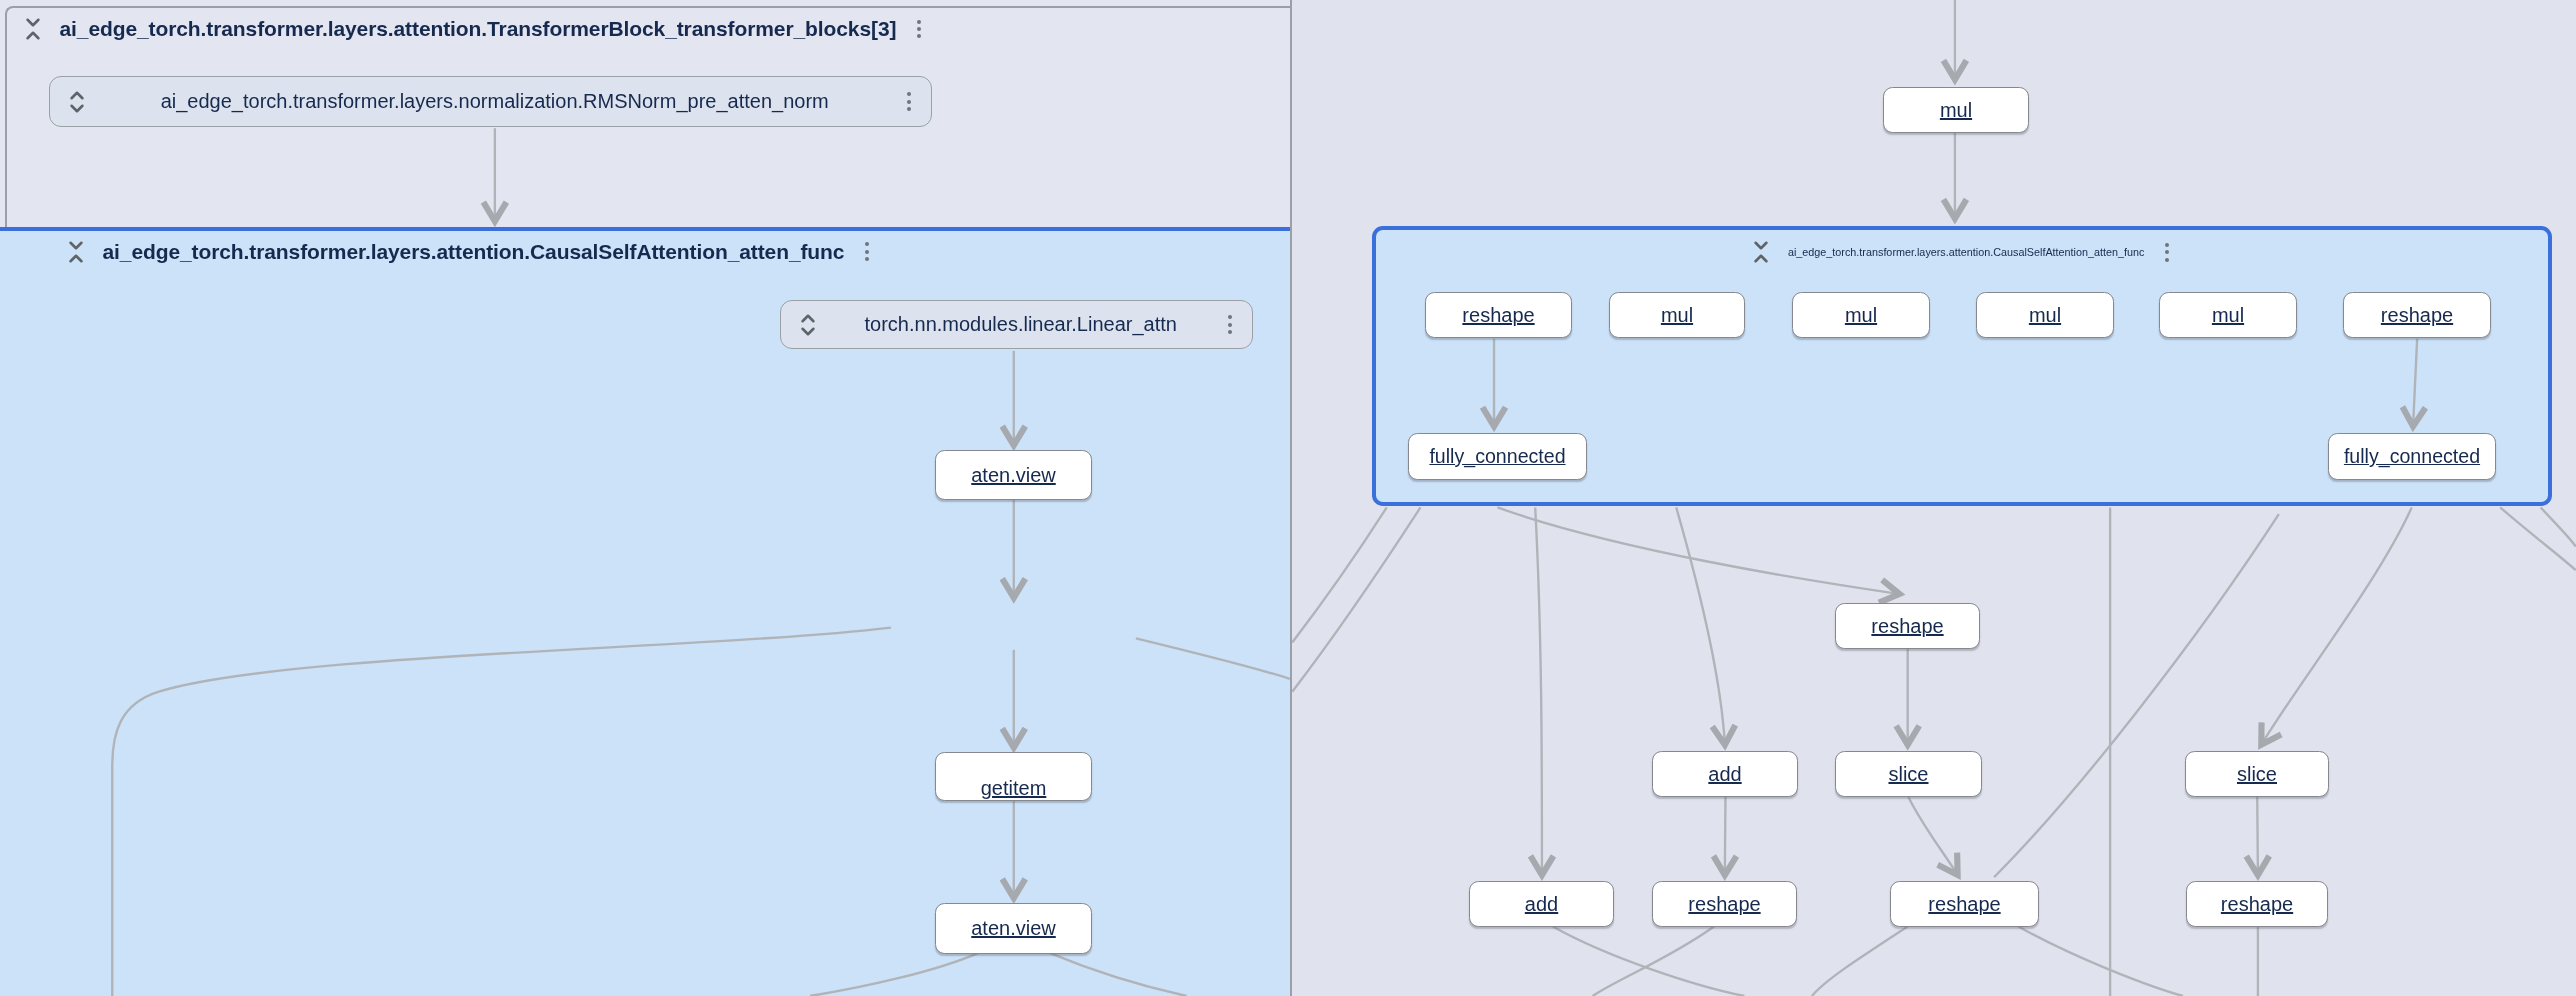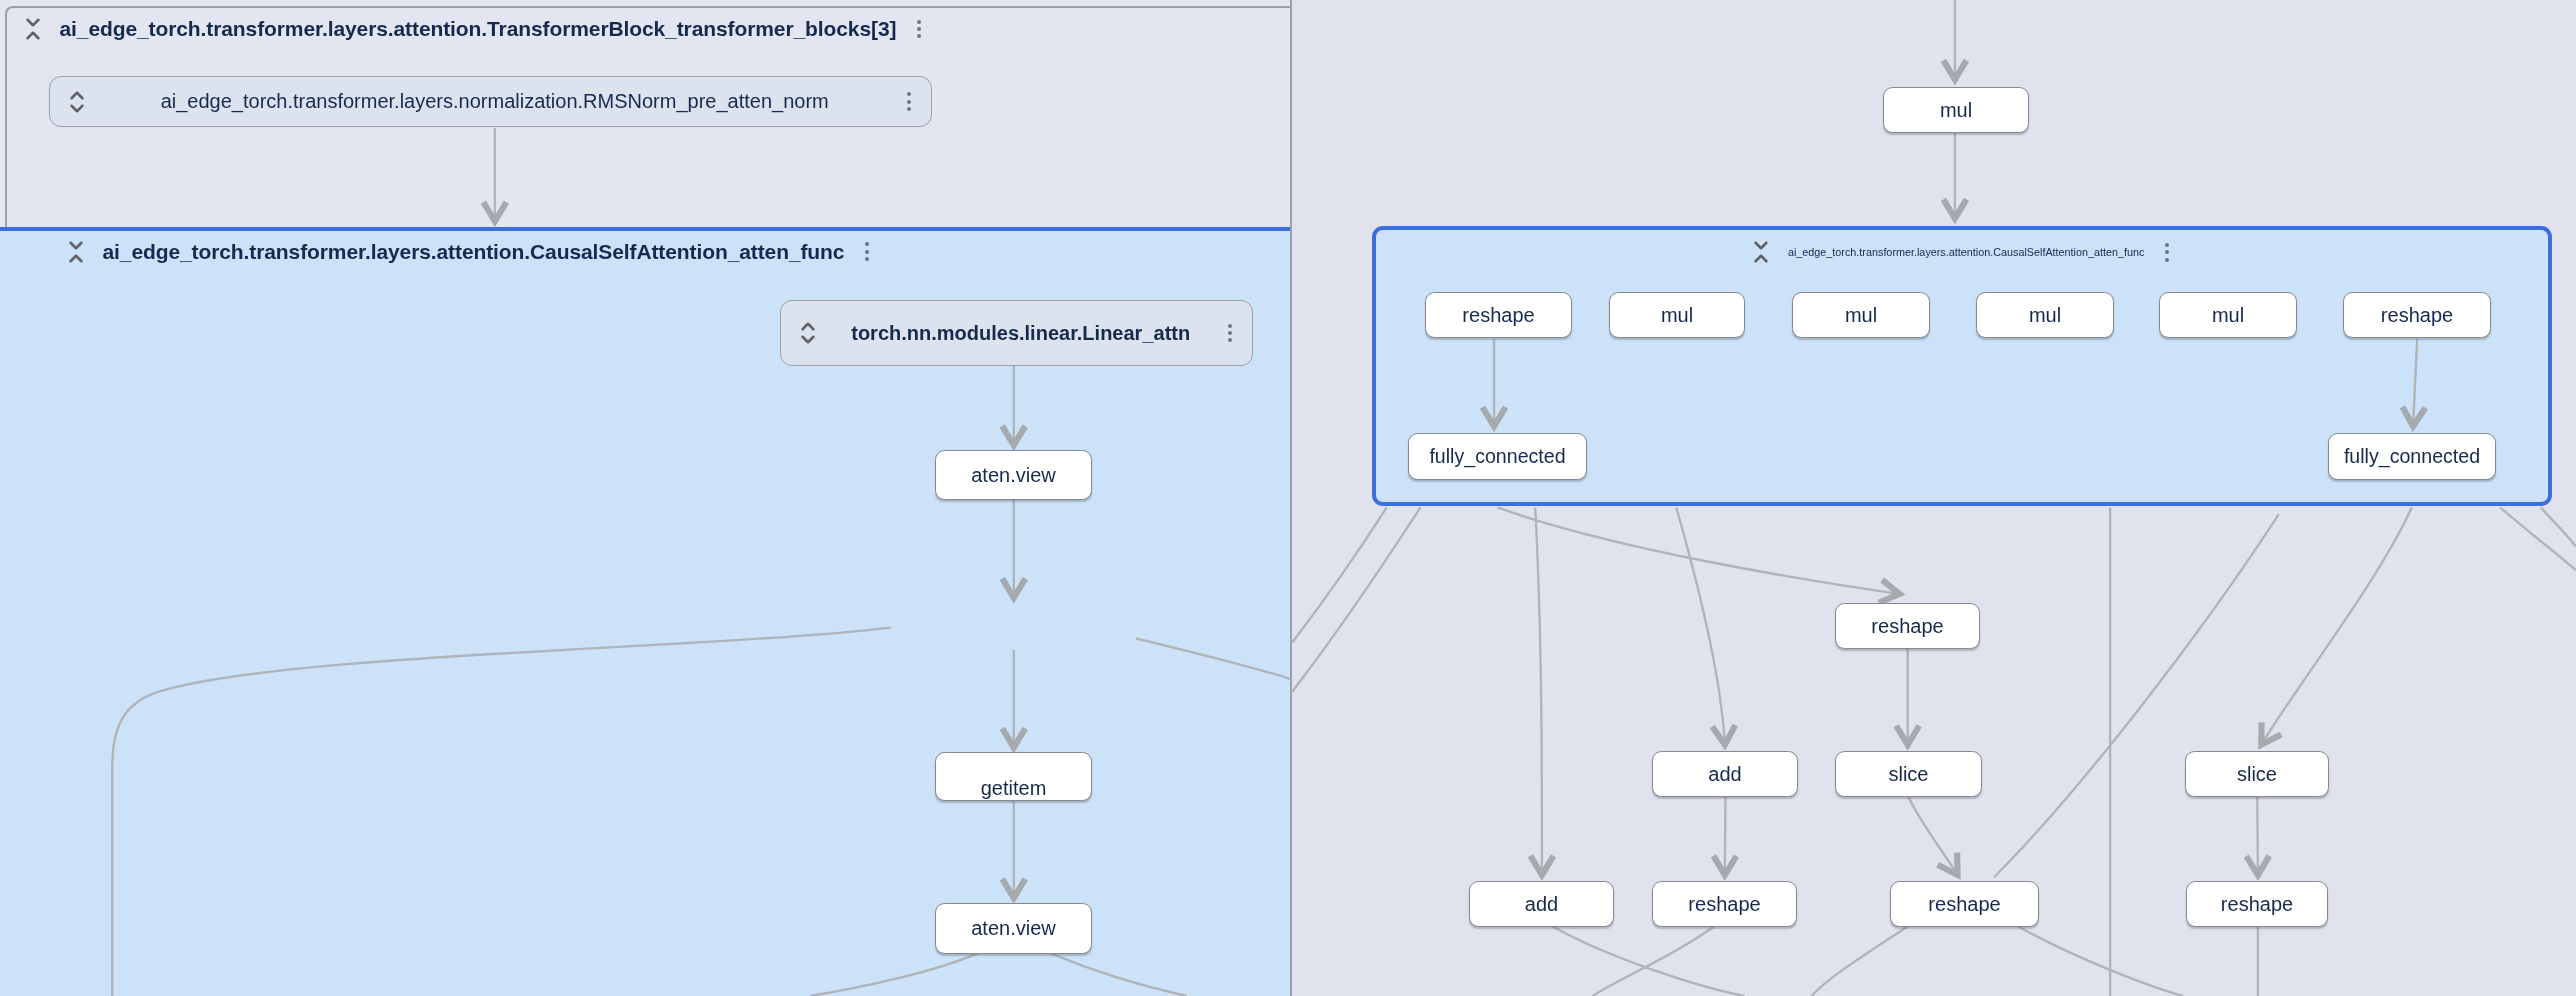--- a/index.html
+++ b/index.html
@@ -21,21 +21,21 @@
 
   .hdr{position:absolute;display:flex;align-items:center;gap:13.5px;height:31px;}
   .hdr .title{font-size:21px;font-weight:600;letter-spacing:-0.1px;white-space:nowrap;color:#16294e;}
   .hdr-center{position:relative;margin:6.8px auto 0;display:flex;align-items:center;
               gap:13.5px;height:31px;justify-content:center;width:max-content;}
 
   
   .node{position:absolute;background:#ffffff;border:1.7px solid #85898f;border-radius:9.5px;
         display:flex;align-items:center;justify-content:center;font-size:20px;
         color:#16294e;box-sizing:border-box;white-space:nowrap;
-        box-shadow:0 2px 1.4px -0.7px rgba(90,95,110,.35);}
+        box-shadow:0 2px 1.4px -0.7px rgba(90,95,110,.35);text-decoration:underline;}
   
   .gnode{position:absolute;background:#dde3ee;border:1.7px solid #9aa0a6;border-radius:12px;
         display:flex;align-items:center;box-sizing:border-box;padding:0 13.5px;
         font-size:20px;color:#16294e;white-space:nowrap;}
   .gnode .lbl{flex:1;text-align:center;}
 
   .uicon{width:26px;height:26px;flex:0 0 auto;}
   .uicon polyline{fill:none;stroke:#5f6368;stroke-width:2.4;stroke-linecap:round;stroke-linejoin:round;}
   .kebab{display:flex;flex-direction:column;gap:3.4px;align-items:center;justify-content:center;
          width:17.6px;flex:0 0 auto;cursor:pointer;}
@@ -106,21 +106,21 @@
         <polyline points="7,20.5 12,15.5 17,20.5"></polyline>
       </svg>
       <span class="title">ai_edge_torch.transformer.layers.attention.CausalSelfAttention_atten_func</span>
       <span class="kebab">
           <i></i>
           <i></i>
           <i></i>
         </span>
     </div>
 
-    <div class="gnode" style="left:780px;top:300px;width:473px;height:66px;font-weight:bold;">
+    <div class="gnode" style="left:780px;top:300px;width:473px;height:49px;">
       <svg class="uicon" viewBox="0 0 24 24">
         <polyline points="7,8.5 12,3.5 17,8.5"></polyline>
         <polyline points="7,15.5 12,20.5 17,15.5"></polyline>
       </svg>
       <span class="lbl">torch.nn.modules.linear.Linear_attn</span>
       <span class="kebab">
           <i></i>
           <i></i>
           <i></i>
         </span>

